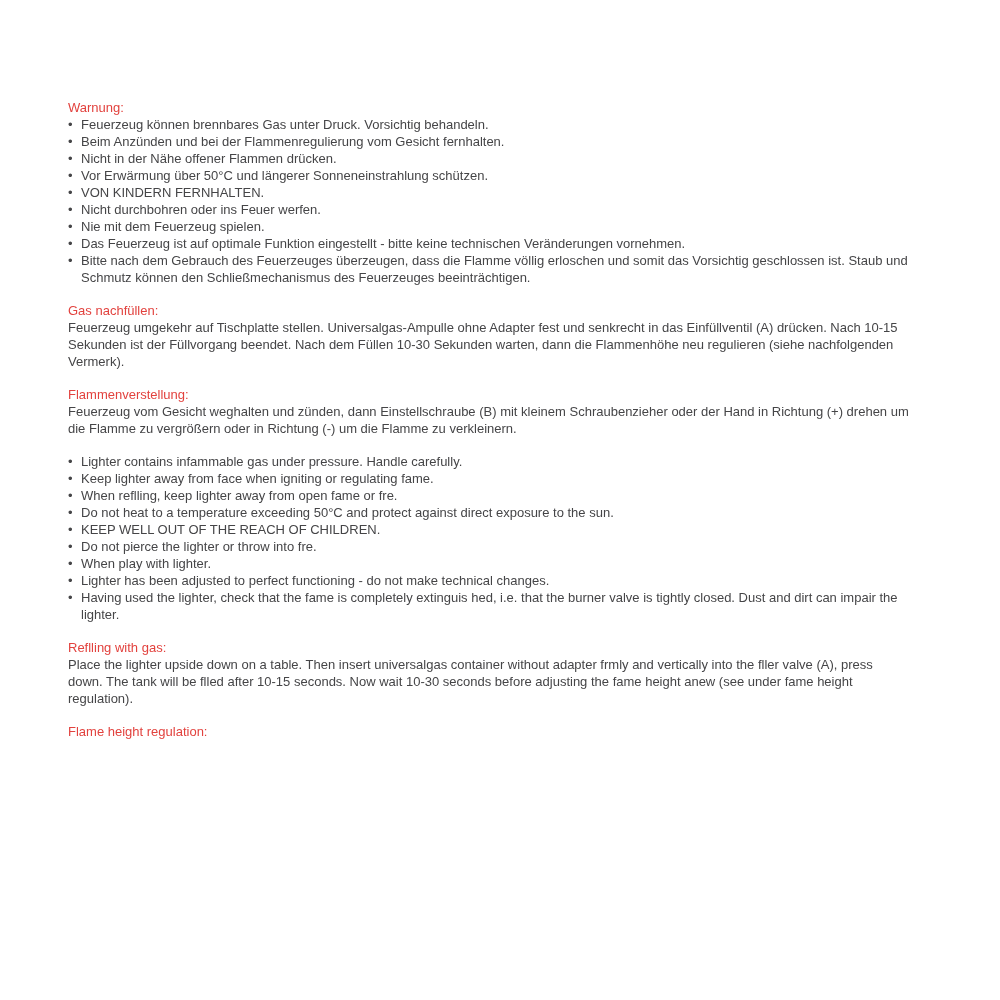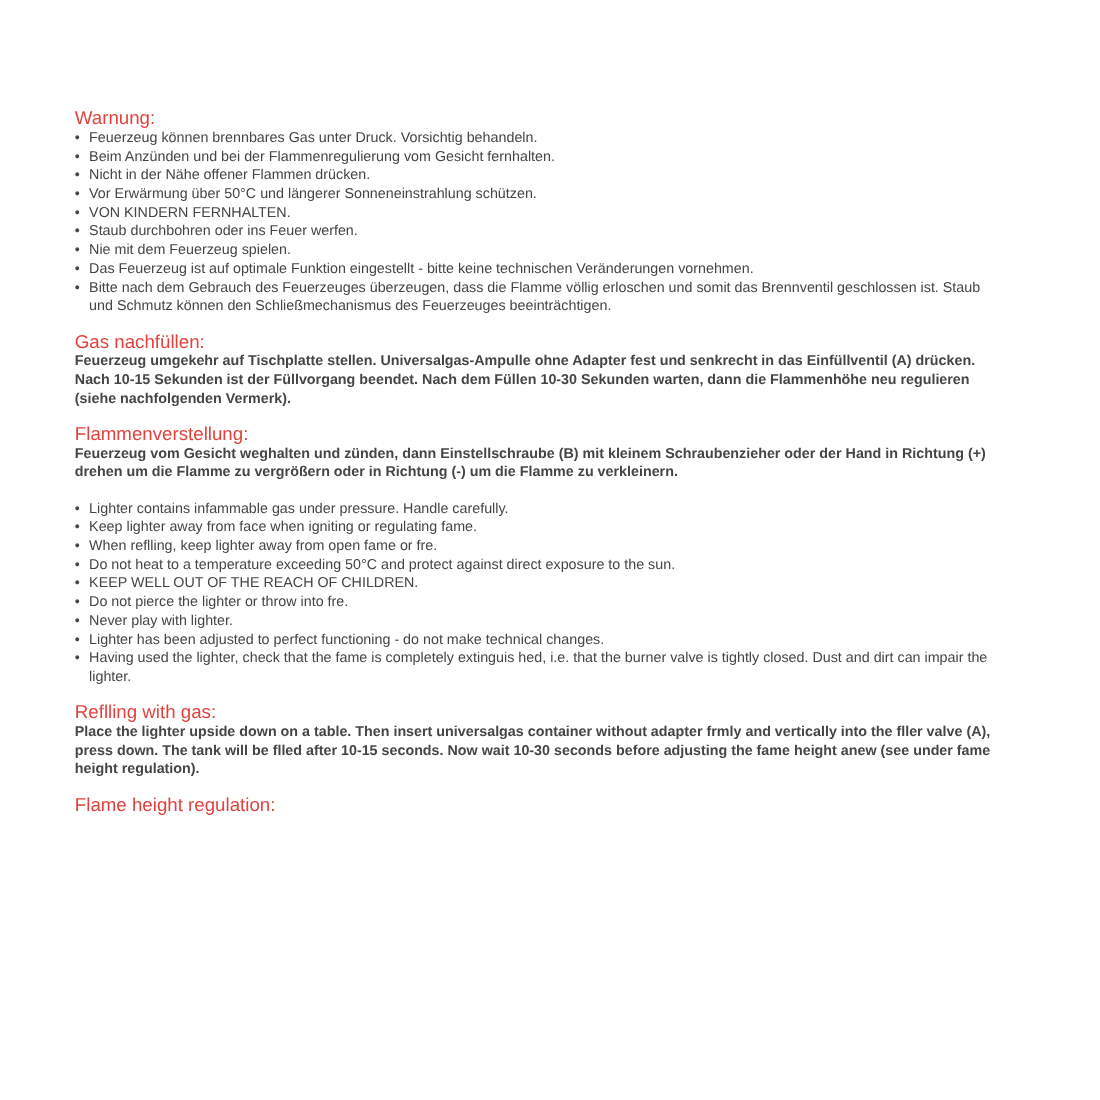--- a/index.html
+++ b/index.html
@@ -23,39 +23,38 @@
     left: 68px;
     width: 842px;
     font-size: 13px;
     line-height: 17px;
   }
   .section {
     margin-bottom: 16px;
   }
   .section-heading {
     color: #e2423e;
-    font-size: 17px;
+    font-size: 13px;
     line-height: 17px;
     font-weight: 400;
   }
   .bullet-line {
     display: flex;
     align-items: flex-start;
   }
   .bullet-dot {
     flex: 0 0 13px;
     text-align: left;
     color: #454547;
   }
   .bullet-text {
     flex: 1 1 auto;
   }
   .paragraph {
     margin: 0;
-    font-weight: bold;
   }
 </style>
 </head>
 <body>
 
 <div class="page">
   <div class="content">
       <div class="section">
         <div class="section-heading">Warnung:</div>
         <div class="bullet-line">
@@ -73,33 +72,33 @@
         <div class="bullet-line">
           <span class="bullet-dot">•</span>
           <span class="bullet-text">Vor Erwärmung über 50°C und längerer Sonneneinstrahlung schützen.</span>
         </div>
         <div class="bullet-line">
           <span class="bullet-dot">•</span>
           <span class="bullet-text">VON KINDERN FERNHALTEN.</span>
         </div>
         <div class="bullet-line">
           <span class="bullet-dot">•</span>
-          <span class="bullet-text">Staub durchbohren oder ins Feuer werfen.</span>
+          <span class="bullet-text">Nicht durchbohren oder ins Feuer werfen.</span>
         </div>
         <div class="bullet-line">
           <span class="bullet-dot">•</span>
           <span class="bullet-text">Nie mit dem Feuerzeug spielen.</span>
         </div>
         <div class="bullet-line">
           <span class="bullet-dot">•</span>
           <span class="bullet-text">Das Feuerzeug ist auf optimale Funktion eingestellt - bitte keine technischen Veränderungen vornehmen.</span>
         </div>
         <div class="bullet-line">
           <span class="bullet-dot">•</span>
-          <span class="bullet-text">Bitte nach dem Gebrauch des Feuerzeuges überzeugen, dass die Flamme völlig erloschen und somit das Brennventil geschlossen ist. Staub und Schmutz können den Schließmechanismus des Feuerzeuges beeinträchtigen.</span>
+          <span class="bullet-text">Bitte nach dem Gebrauch des Feuerzeuges überzeugen, dass die Flamme völlig erloschen und somit das Vorsichtig geschlossen ist. Staub und Schmutz können den Schließmechanismus des Feuerzeuges beeinträchtigen.</span>
         </div>
       </div>
       <div class="section">
         <div class="section-heading">Gas nachfüllen:</div>
         <p class="paragraph">Feuerzeug umgekehr auf Tischplatte stellen. Universalgas-Ampulle ohne Adapter fest und senkrecht in das Einfüllventil (A) drücken. Nach 10-15 Sekunden ist der Füllvorgang beendet. Nach dem Füllen 10-30 Sekunden warten, dann die Flammenhöhe neu regulieren (siehe nachfolgenden Vermerk).</p>
       </div>
       <div class="section">
         <div class="section-heading">Flammenverstellung:</div>
         <p class="paragraph">Feuerzeug vom Gesicht weghalten und zünden, dann Einstellschraube (B) mit kleinem Schraubenzieher oder der Hand in Richtung (+) drehen um die Flamme zu vergrößern oder in Richtung (-) um die Flamme zu verkleinern.</p>
       </div>
@@ -123,21 +122,21 @@
         <div class="bullet-line">
           <span class="bullet-dot">•</span>
           <span class="bullet-text">KEEP WELL OUT OF THE REACH OF CHILDREN.</span>
         </div>
         <div class="bullet-line">
           <span class="bullet-dot">•</span>
           <span class="bullet-text">Do not pierce the lighter or throw into fre.</span>
         </div>
         <div class="bullet-line">
           <span class="bullet-dot">•</span>
-          <span class="bullet-text">Never play with lighter.</span>
+          <span class="bullet-text">When play with lighter.</span>
         </div>
         <div class="bullet-line">
           <span class="bullet-dot">•</span>
           <span class="bullet-text">Lighter has been adjusted to perfect functioning - do not make technical changes.</span>
         </div>
         <div class="bullet-line">
           <span class="bullet-dot">•</span>
           <span class="bullet-text">Having used the lighter, check that the fame is completely extinguis hed, i.e. that the burner valve is tightly closed. Dust and dirt can impair the lighter.</span>
         </div>
       </div>

